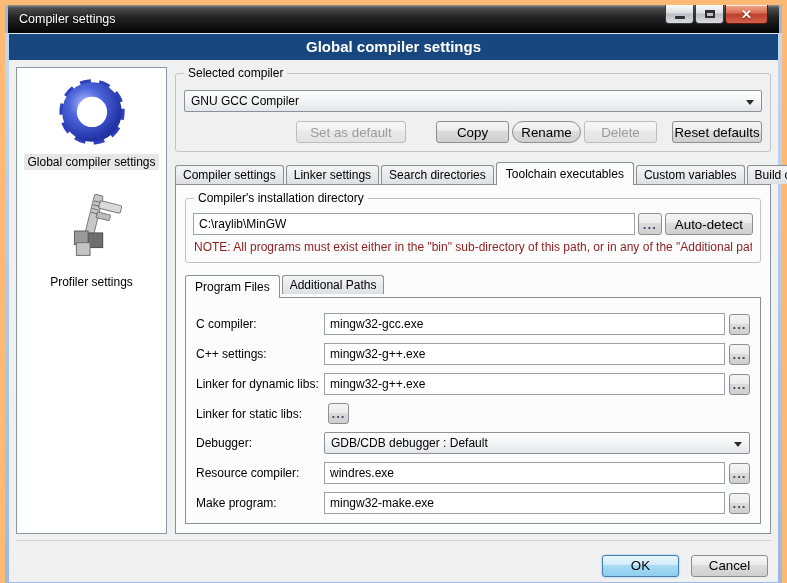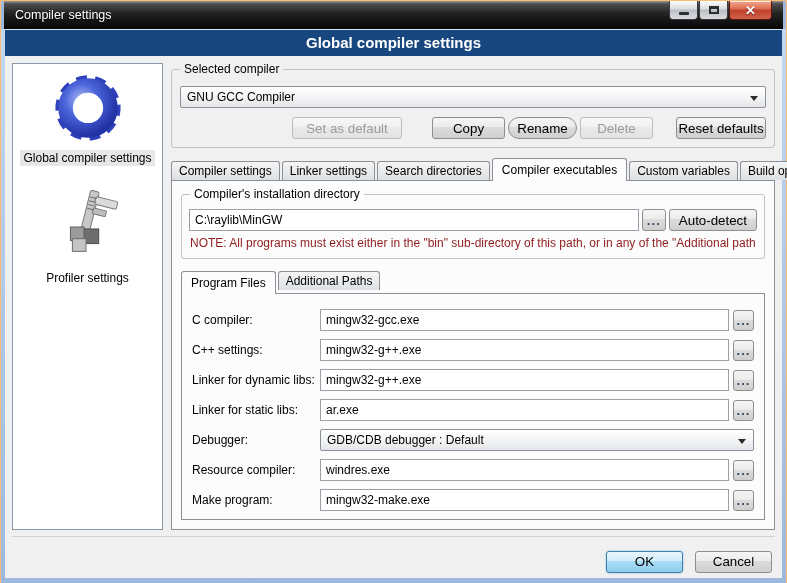--- a/index.html
+++ b/index.html
@@ -4,21 +4,21 @@
 <style>
   * { box-sizing: border-box; }
   html,body { margin:0; padding:0; }
   body {
     width:787px; height:583px; overflow:hidden;
     font-family:"Liberation Sans", sans-serif; font-size:12px; color:#000;
     background:#777;
   }
   .window {
     position:relative; width:787px; height:583px;
-    border:1px solid #fdba74; background:#000;
+    border:5px solid #fdba74; background:#000;
   }
   
   .titlebar {
     position:relative; height:28px;
     background:linear-gradient(#9a9a9a 0%, #4e4e4e 10%, #222 45%, #050505 100%);
     display:flex; align-items:center; padding-left:11px;
     border-left:3px solid #9db9dd; border-right:3px solid #9db9dd;
   }
   .title-text { color:#fff; font-size:12.5px; text-shadow:0 1px 2px #000; }
   .capbtns { position:absolute; top:0; right:11px; display:flex; }
@@ -215,21 +215,21 @@
                 <button class="btn b-rename">Rename</button>
                 <button class="btn b-delete disabled">Delete</button>
                 <button class="btn b-reset">Reset defaults</button>
               </div>
           </div>
 
           <div class="tabs">
               <div class="tab">Compiler settings</div>
               <div class="tab">Linker settings</div>
               <div class="tab">Search directories</div>
-              <div class="tab active">Compiler executables</div>
+              <div class="tab active">Toolchain executables</div>
               <div class="tab">Custom variables</div>
               <div class="tab">Build options</div>
             </div>
 
           <div class="tabpanel">
 
             <div class="groupbox gb-dir">
               <span class="legend">Compiler's installation directory</span>
               <div class="dirrow">
                 <input class="text-input" value="C:\raylib\MinGW" style="">
@@ -255,21 +255,20 @@
                   <input class="pinput" value="mingw32-g++.exe" style="">
                   <button class="btn pbrowse">...</button>
                 </div>
                 <div class="prow">
                   <span class="plabel">Linker for dynamic libs:</span>
                   <input class="pinput" value="mingw32-g++.exe" style="">
                   <button class="btn pbrowse">...</button>
                 </div>
                 <div class="prow">
                   <span class="plabel">Linker for static libs:</span>
-                  <input class="pinput" value="ar.exe" style="">
                   <button class="btn pbrowse">...</button>
                 </div>
                 <div class="prow">
                   <span class="plabel">Debugger:</span>
                   <div class="combo pselect">
                     <span>GDB/CDB debugger : Default</span>
                     <span class="combo-arrow"></span>
                   </div>
                 </div>
                 <div class="prow">

